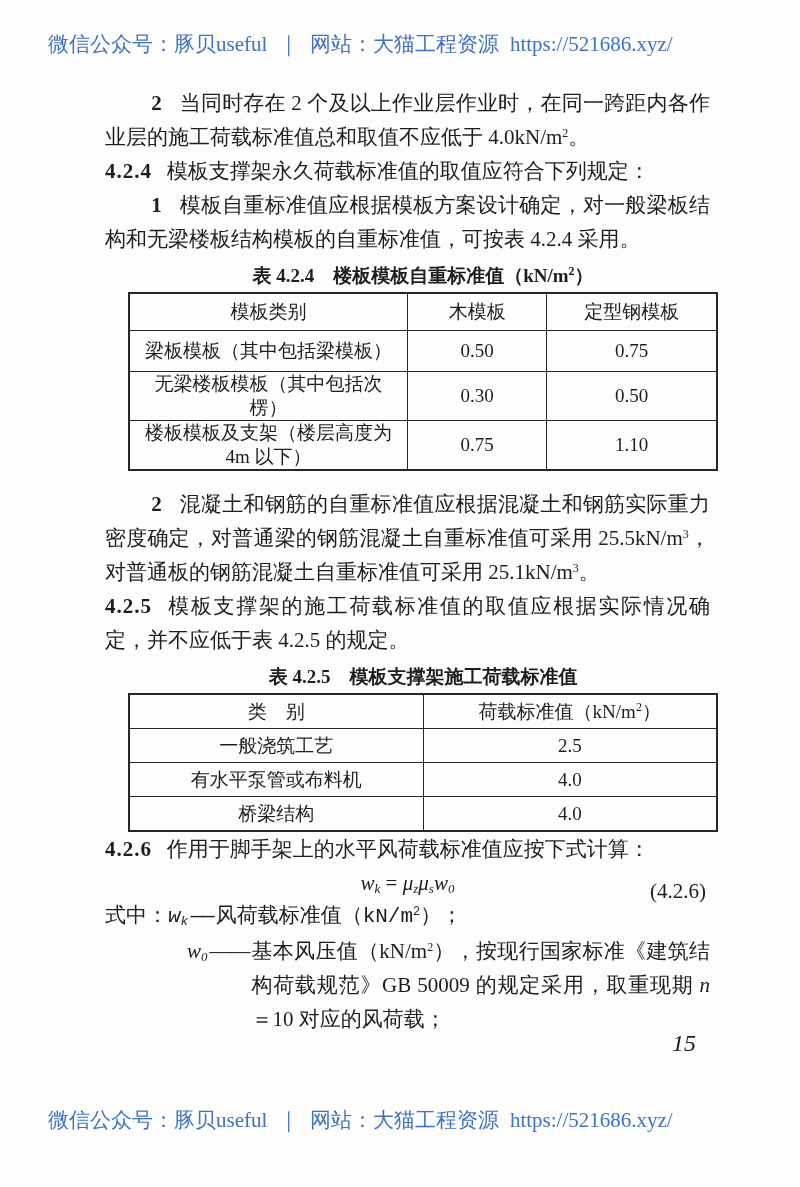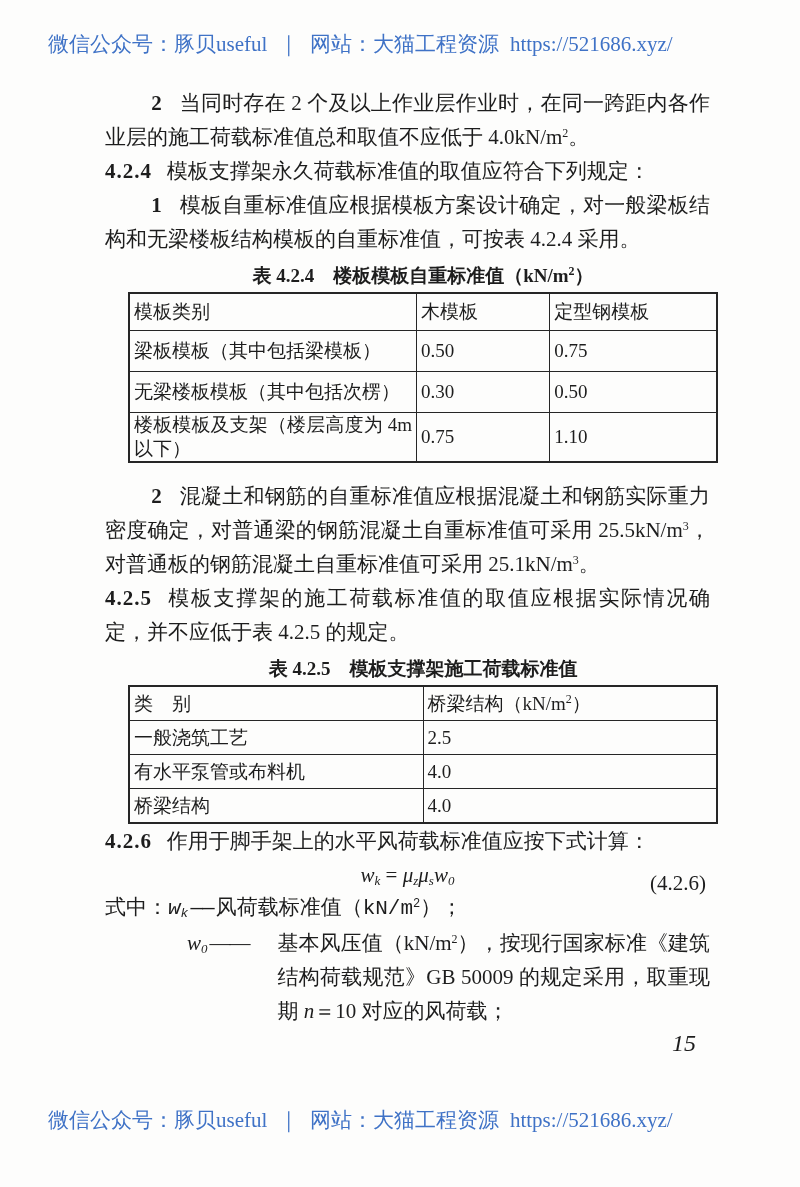--- a/index.html
+++ b/index.html
@@ -54,22 +54,23 @@
     border-collapse: collapse;
     margin-left: 23px;
     width: 590px;
     table-layout: fixed;
     border: 2px solid #262626;
     font-size: 19px;
     line-height: 24px;
   }
   table.std td {
     border: 1px solid #262626;
+    text-align: center;
     vertical-align: middle;
-    padding: 0 4px;
+    padding: 0 15px;
   }
   #t424 { margin-top: 2px; }
   #t424 td.c0 { width: 49.6%; }
   #t424 td.c1 { width: 22.2%; }
   #t424 td.c2 { width: 28.2%; }
   #t424 tr.hd td { height: 36px; }
   #t424 tr.bd td { height: 40px; }
   #t425 { margin-top: 2px; }
   #t425 td.c0 { width: 50%; }
   #t425 td.c1 { width: 50%; }
@@ -92,21 +93,21 @@
   
   .where-line { text-indent: 0; font-family: Liberation Mono, monospace; }
   .dash { letter-spacing: -1px; margin: 0 2px; }
   .w0-block {
     display: flex;
     margin-left: 82px;
     text-indent: 0;
     align-items: flex-start;
   }
   .w0-block .lead { white-space: nowrap; }
-  .w0-block .def { flex: 1; text-align: justify; margin-left: 26px; }
+  .w0-block .def { flex: 1; text-align: justify; }
 
   .page-number {
     position: absolute;
     top: 1030px; left: 672px;
     font-style: italic;
     font-size: 24px;
   }
 </style>
 </head>
 <body>
@@ -172,21 +173,21 @@
     </p>
 
     <p class="tbl-title">
       <span>表 4.2.5　模板支撑架施工荷载标准值</span>
     </p>
 
     <table class="std" id="t425">
       <tbody>
         <tr>
           <td class="c0">类　别</td>
-          <td class="c1"><span>桥梁结构（kN/m</span><sup class="u">2</sup><span>）</span></td>
+          <td class="c1"><span>荷载标准值（kN/m</span><sup class="u">2</sup><span>）</span></td>
         </tr>
         <tr>
           <td class="c0">一般浇筑工艺</td>
           <td class="c1">2.5</td>
         </tr>
         <tr>
           <td class="c0">有水平泵管或布料机</td>
           <td class="c1">4.0</td>
         </tr>
         <tr>

